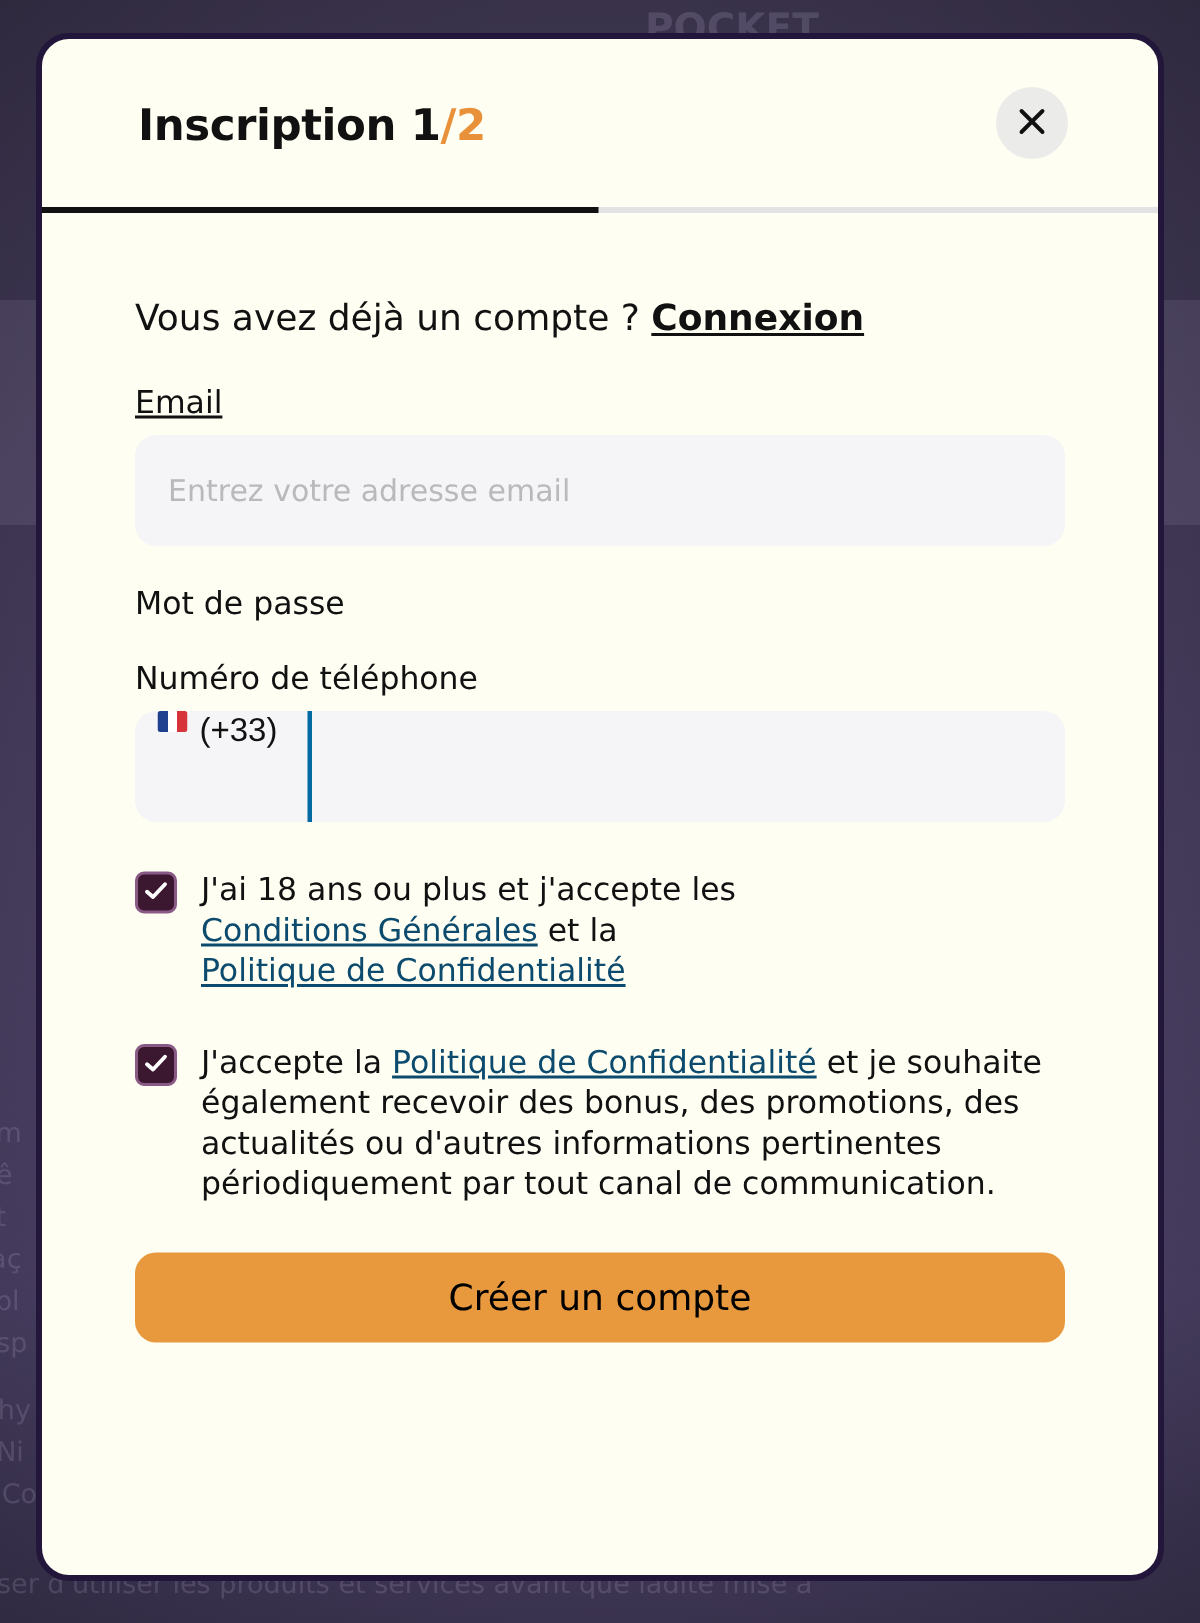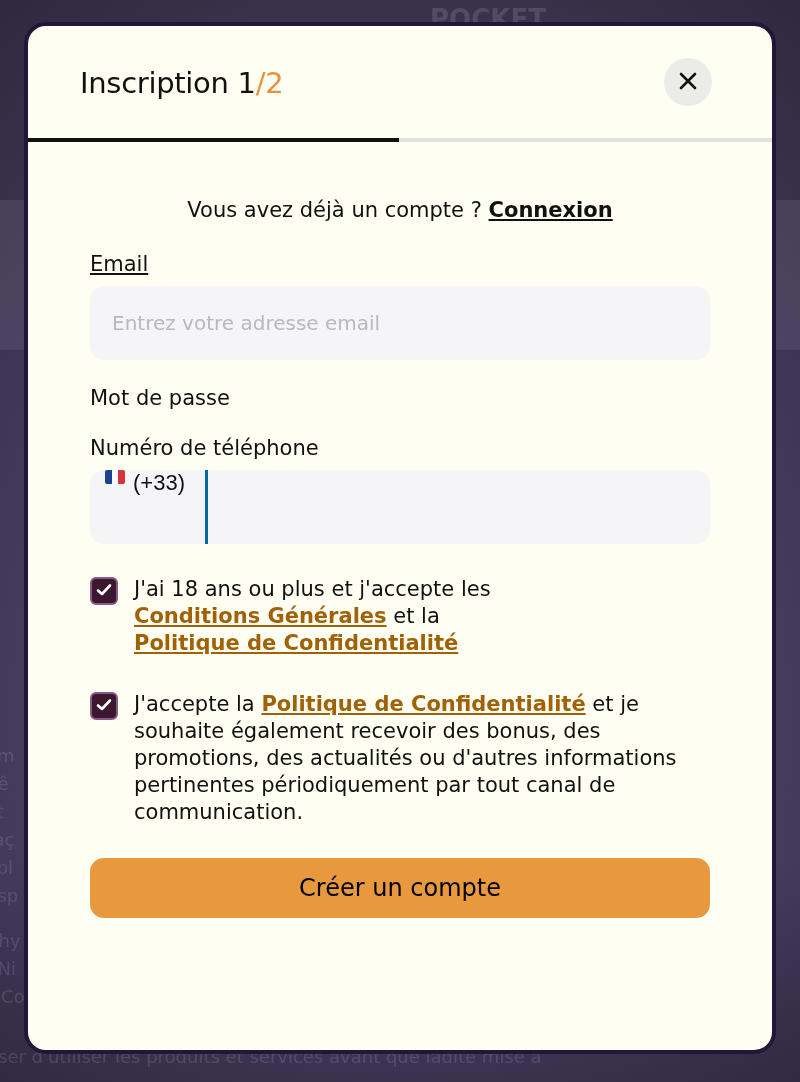--- a/index.html
+++ b/index.html
@@ -25,42 +25,42 @@
       position: absolute; left: 24px; top: 22px; width: 752px; height: 1032px;
       background: #fefff2;
       border: 4px solid #22173a;
       border-radius: 22px;
       overflow: hidden;
     }
     .header {
       position: relative; height: 112px;
     }
     .title {
-      position: absolute; left: 52px; top: 40px;
-      font-size: 29px; font-weight: normal; color: #111;
+      position: absolute; left: 64px; top: 40px;
+      font-size: 29px; font-weight: bold; color: #111;
       letter-spacing: -0.3px;
     }
     .title .accent { color: #e8913a; }
     .close-btn {
       position: absolute; right: 60px; top: 32px;
       width: 48px; height: 48px; border-radius: 50%;
       background: #ebebea; border: none;
       display: flex; align-items: center; justify-content: center;
       cursor: pointer;
     }
     .progress {
       position: relative; height: 4px; background: #e3e3e3;
       margin-top: 0;
     }
     .progress .fill {
       position: absolute; left: 0; top: 0; height: 4px; width: 371px; background: #111;
     }
     .body { padding: 0 62px; }
     .login-line {
-      text-align: center; font-size: 21px; color: #111; margin-top: 56px;
+      text-align: left; font-size: 24px; color: #111; margin-top: 56px;
     }
     .login-line a { color: #111; font-weight: bold; text-decoration: underline; }
     .field-label { font-size: 21px; color: #111; margin-top: 26px; margin-bottom: 10px; }
     .field-label.first { margin-top: 30px; text-decoration: underline; }
     .input-box {
       height: 74px; background: #f5f5f7; border-radius: 14px;
       display: flex; align-items: center;
     }
     .input-box input {
       border: none; background: transparent; outline: none;
@@ -78,21 +78,21 @@
     .phone-input { font-family: "Liberation Sans", sans-serif !important; }
     .check-row { display: flex; gap: 16px; margin-top: 32px; align-items: flex-start; }
     .check-row.second { margin-top: 34px; }
     .checkbox {
       flex: 0 0 28px; width: 28px; height: 28px; border-radius: 6px;
       background: #3c1730; border: 2px solid #8a5a86;
       display: flex; align-items: center; justify-content: center;
       margin-top: 1px; cursor: pointer;
     }
     .check-text { font-size: 21px; line-height: 27px; color: #111; }
-    .check-text a { color: #a16207; font-weight: bold; text-decoration: underline; }
+    .check-text a { color: #0c4a6e; font-weight: normal; text-decoration: underline; }
     .submit-btn {
       display: block; width: 100%; height: 60px; margin-top: 32px;
       background: #e8993e; border: none; border-radius: 14px;
       color: #000000; font-family: "DejaVu Sans", sans-serif; font-size: 24px;
       cursor: pointer;
     }
   </style>
 </head>
 <body>
 

